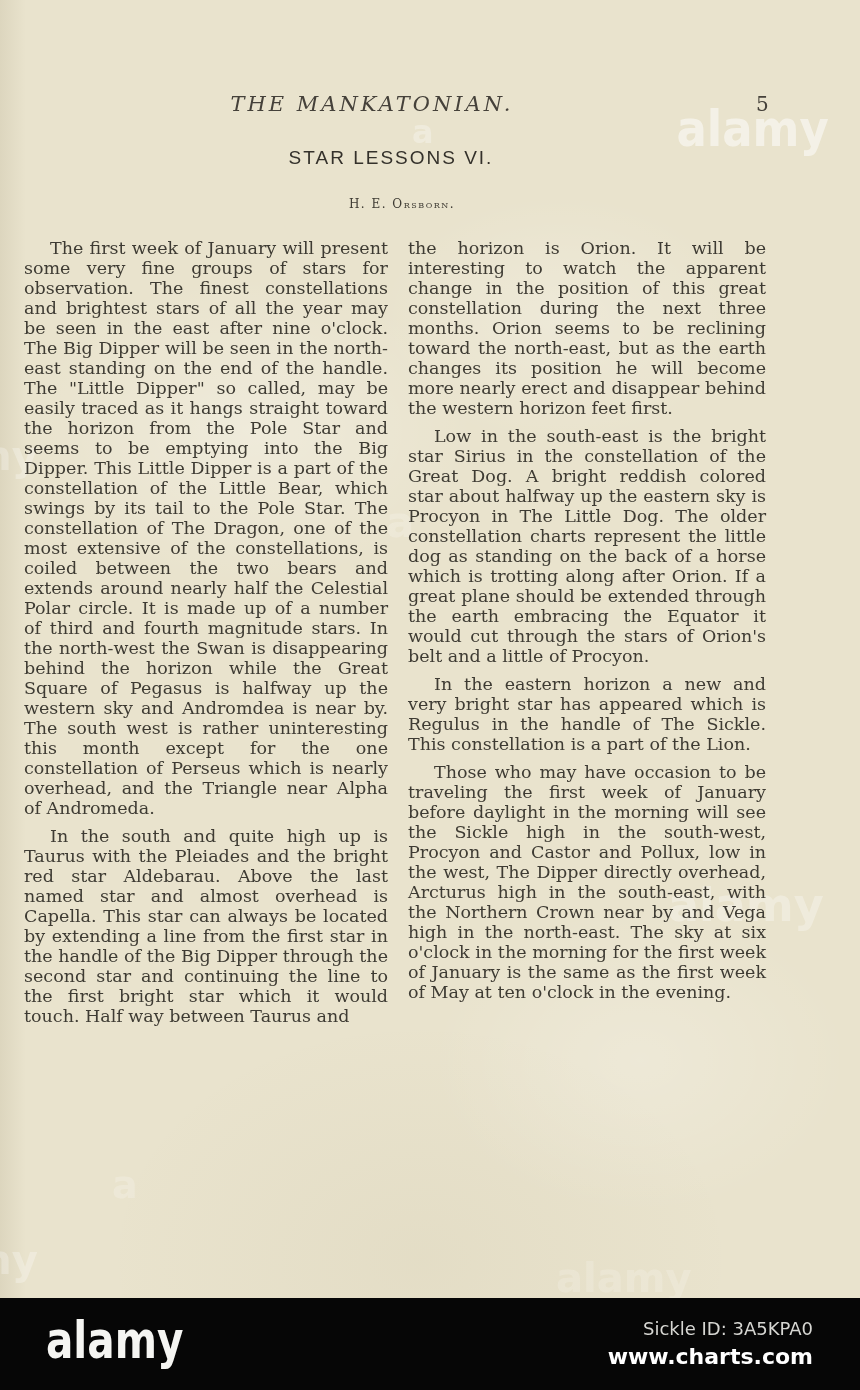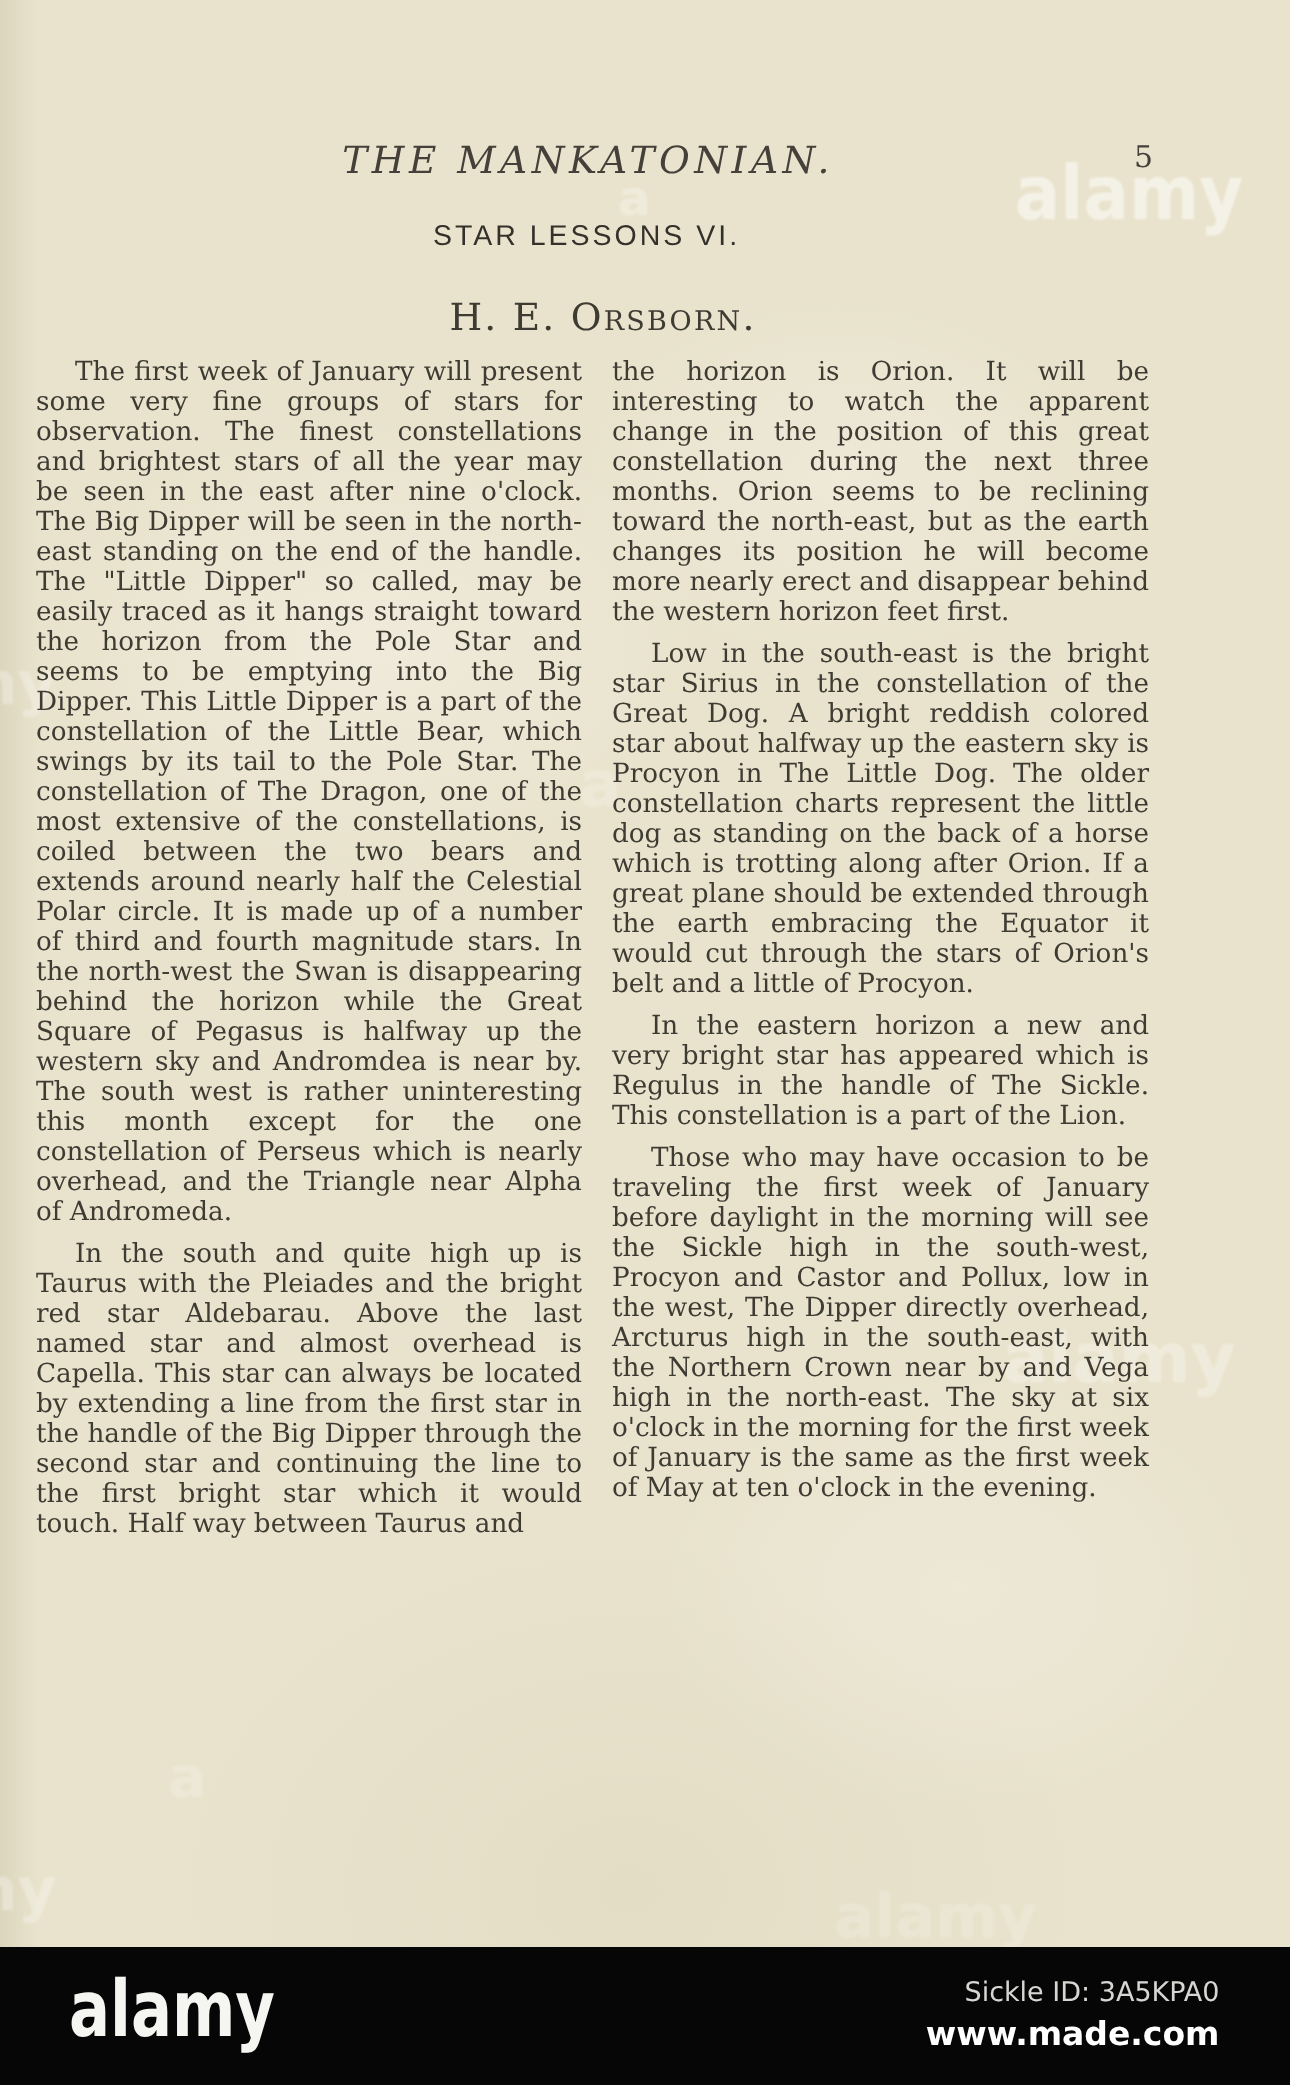--- a/index.html
+++ b/index.html
@@ -40,26 +40,25 @@
   .wm-a-mid       { left: 386px; top: 502px;  font-size: 42px; opacity: 0.20; }
   .wm-a-low       { left: 112px; top: 1166px; font-size: 38px; opacity: 0.20; }
   .wm-above-bar   { left: 556px; top: 1258px; font-size: 40px; opacity: 0.18; }
 
   
   .journal-title {
     position: absolute;
     top: 92px; left: 372px;
     transform: translateX(-50%);
     font-style: italic;
-    font-size: 25px;
+    font-size: 21px;
     letter-spacing: 3px;
     white-space: nowrap;
     color: #45413a;
     z-index: 3;
-    margin-left: 20px;
   }
   .page-number {
     position: absolute;
     top: 92px; left: 756px;
     font-size: 20px;
     color: #45413a;
     z-index: 3;
   }
   .article-title {
     position: absolute;
@@ -72,21 +71,21 @@
     letter-spacing: 2px;
     white-space: nowrap;
     color: #34312b;
     z-index: 3;
   }
   .byline {
     position: absolute;
     top: 197px; left: 402px;
     transform: translateX(-50%);
     font-variant: small-caps;
-    font-size: 25px;
+    font-size: 12px;
     letter-spacing: 1.5px;
     white-space: nowrap;
     color: #3e3b33;
     z-index: 3;
   }
 
   
   .columns {
     position: absolute;
     top: 238px; left: 24px;
@@ -175,17 +174,17 @@
       <p>Low in the south-east is the bright star Sirius in the constellation of the Great Dog.  A bright reddish colored star about halfway up the eastern sky is Procyon in The Little Dog.  The older constellation charts represent the little dog as standing on the back of a horse which is trotting along after Orion.  If a great plane should be extended through the earth embracing the Equator it would cut through the stars of Orion's belt and a little of Procyon.</p>
       <p>In the eastern horizon a new and very bright star has appeared which is Regulus in the handle of The Sickle. This constellation is a part of the Lion.</p>
       <p>Those who may have occasion to be traveling the first week of January before daylight in the morning will see the Sickle high in the south-west, Procyon and Castor and Pollux, low in the west, The Dipper directly overhead, Arcturus high in the south-east, with the Northern Crown near by and Vega high in the north-east.  The sky at six o'clock in the morning for the first week of January is the same as the first week of May at ten o'clock in the evening.</p>
     </div>
   </div>
 
   <div class="alamy-bar">
     <div class="alamy-logo">alamy</div>
     <div class="alamy-meta">
       <div class="image-id">Sickle ID: 3A5KPA0</div>
-      <div class="alamy-url">www.made.com</div>
+      <div class="alamy-url">www.charts.com</div>
     </div>
   </div>
 
 </div>
 
 </body></html>

